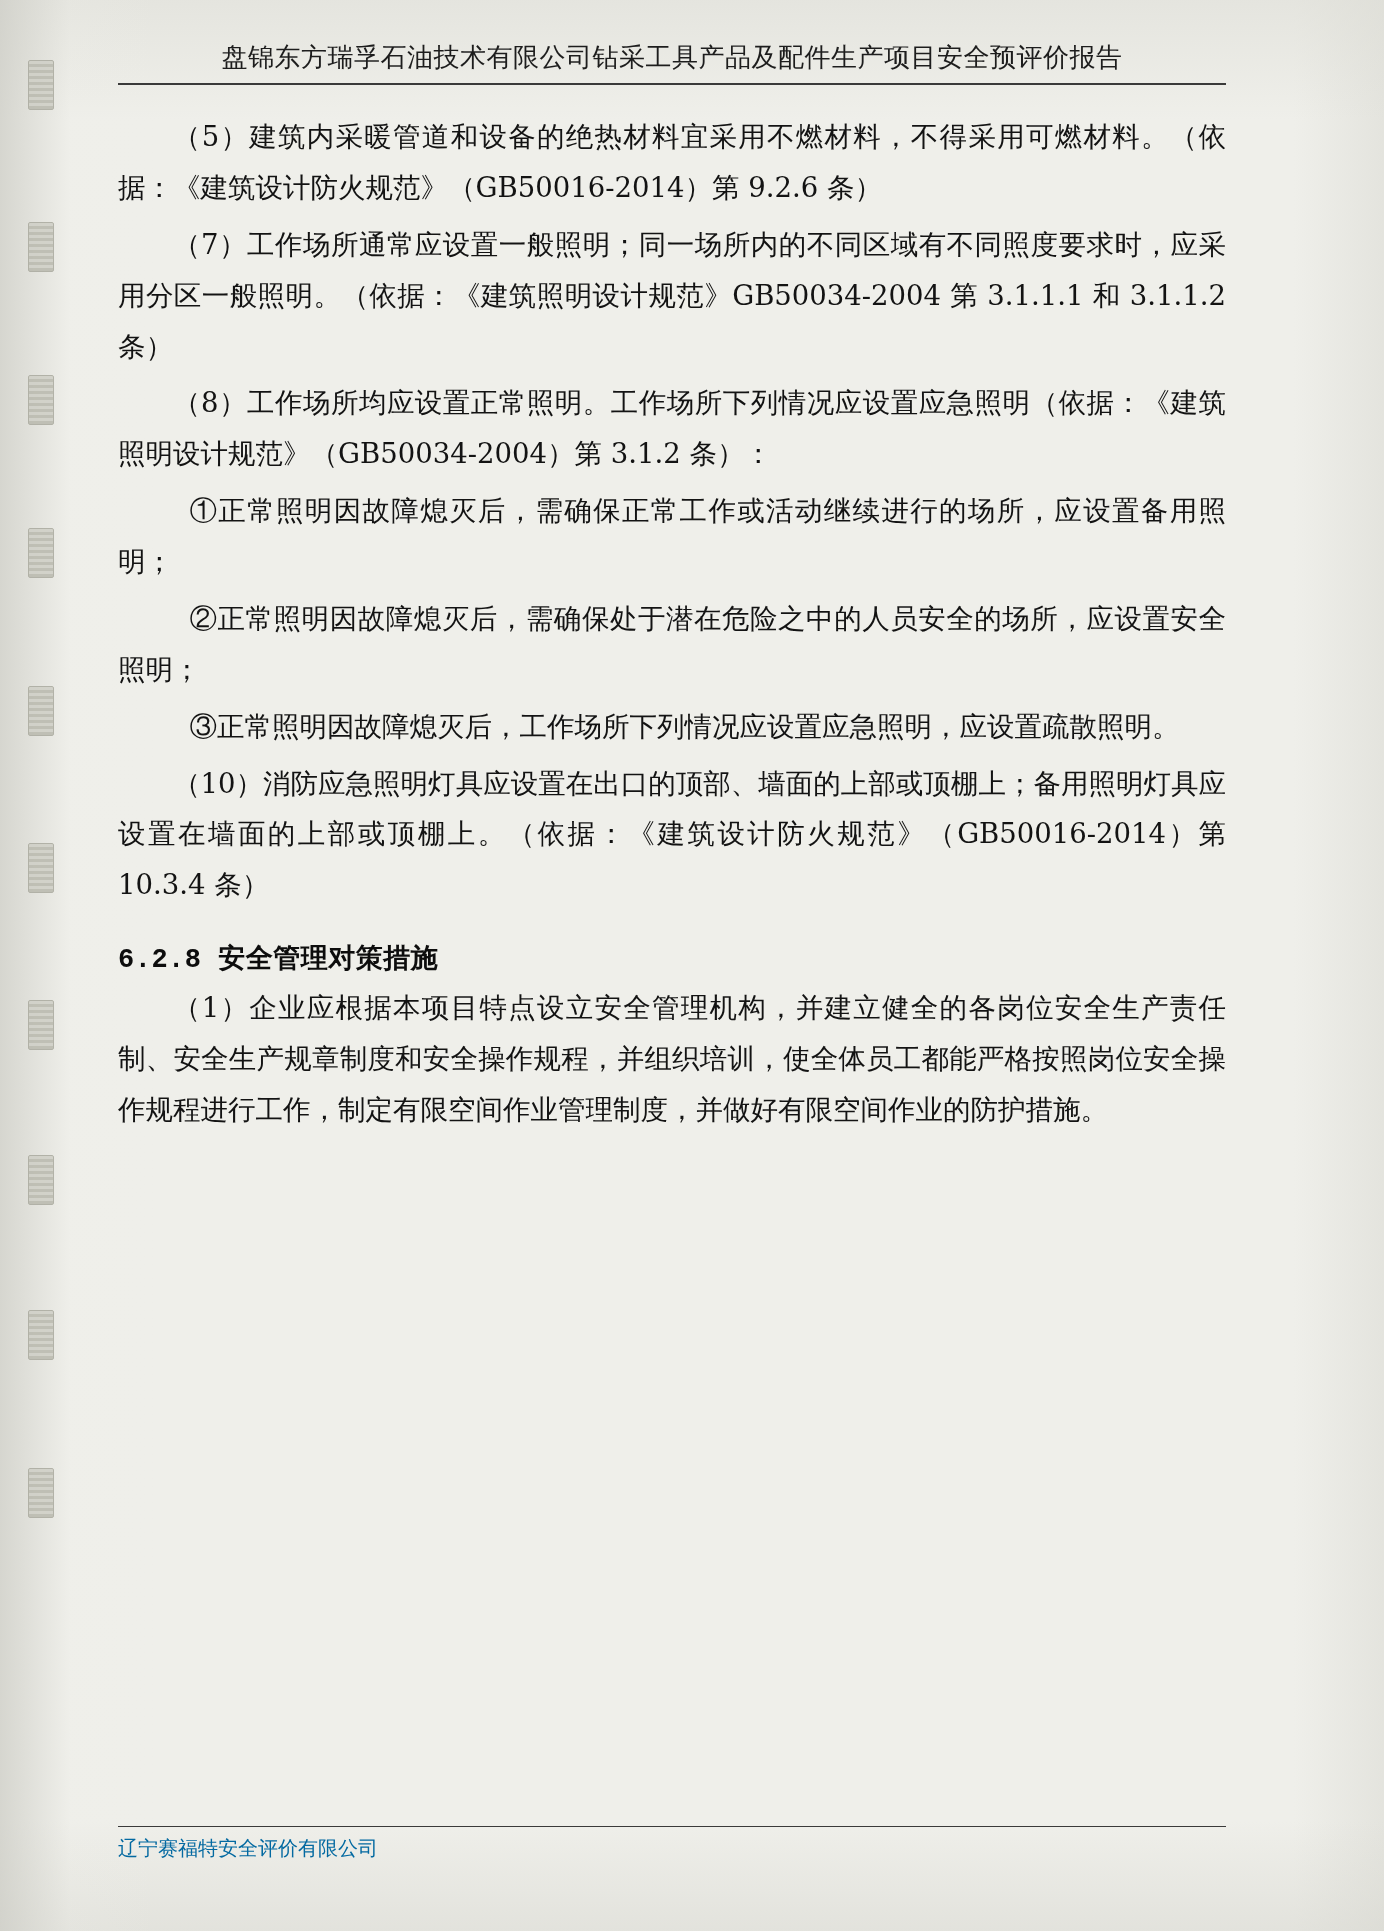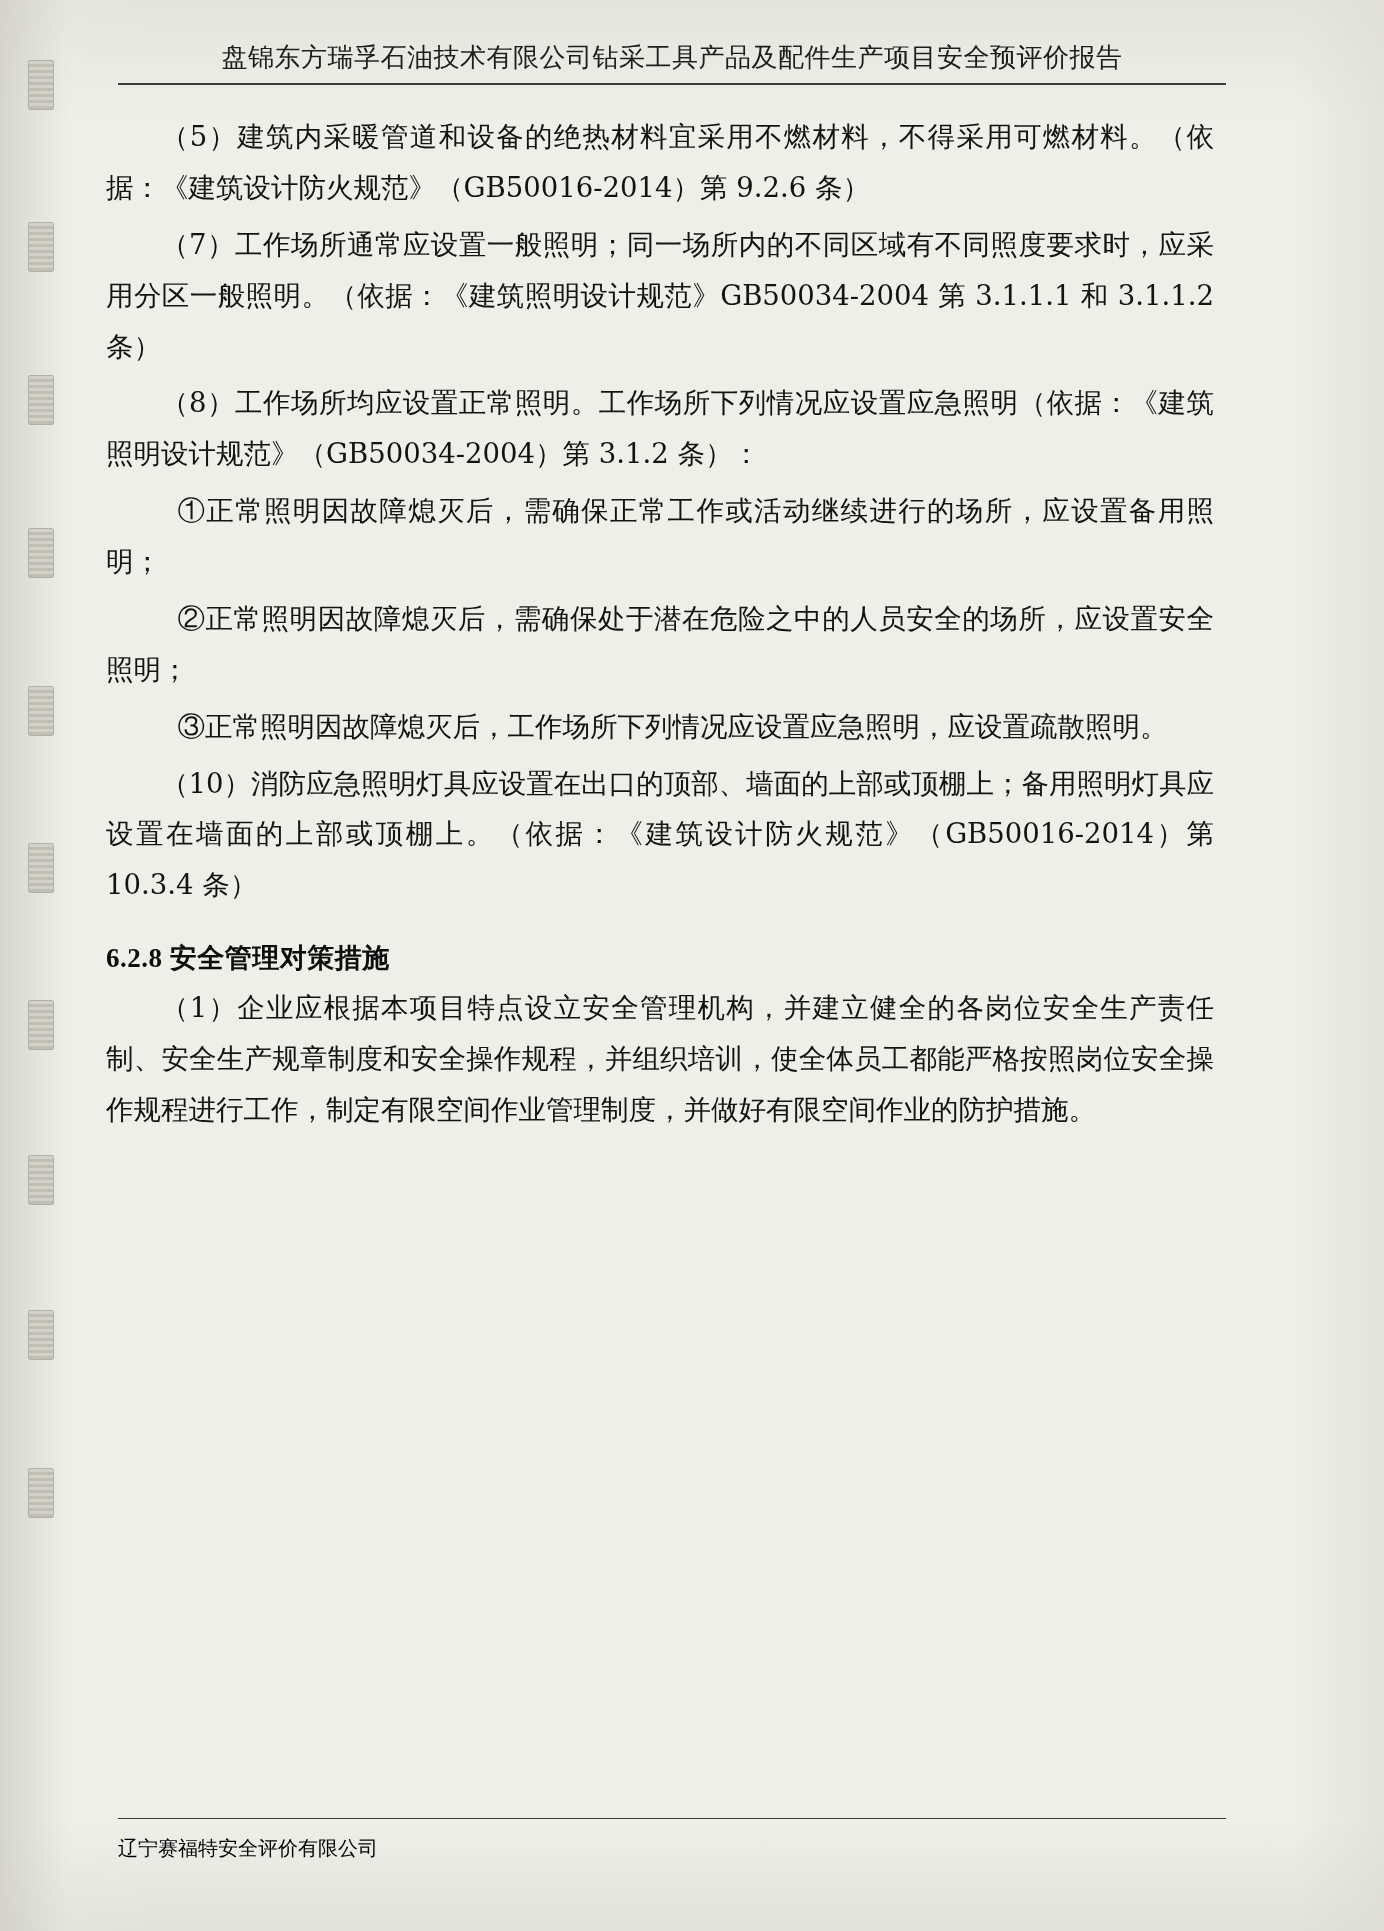--- a/index.html
+++ b/index.html
@@ -63,21 +63,21 @@
     margin-left: 22px;
   }
   .header-title {
     text-align: center;
     font-size: 26px;
     color: #1d1d1d;
     letter-spacing: 0.5px;
     font-family: "DejaVu Serif", "Liberation Serif", serif;
   }
   .content {
-    margin-left: 10px;
+    margin-left: 22px;
     width: 1108px;
     margin-top: 26px;
   }
   p.para {
     margin: 0 0 6px 0;
     font-size: 27.5px;
     line-height: 1.85;
     color: #131313;
     text-align: justify;
     text-justify: inter-ideograph;
@@ -87,34 +87,34 @@
     text-indent: 2em;
   }
   p.hang {
     text-indent: 2.6em;
   }
   h3.section {
     margin: 30px 0 6px 0;
     font-size: 27px;
     font-weight: bold;
     color: #0d0d0d;
-    font-family: Liberation Serif, serif;
+    font-family: Liberation Mono, monospace;
     letter-spacing: .5px;
   }
   .footer {
     position: absolute;
     left: 22px;
     bottom: 8px;
     width: 1108px;
     border-top: 1.5px solid #3a3a3a;
-    padding-top: 16px;
+    padding-top: 8px;
     display: flex;
     align-items: center;
     font-size: 20px;
-    color: #000000;
+    color: #0369a1;
     font-family: "DejaVu Sans", "Liberation Sans", sans-serif;
   }
   .footer-left { flex: 0 0 auto; }
   .footer-center {
     flex: 1 1 auto;
     text-align: center;
     font-family: "DejaVu Serif", "Liberation Serif", serif;
     font-size: 21px;
     margin-left: -120px;
   }

